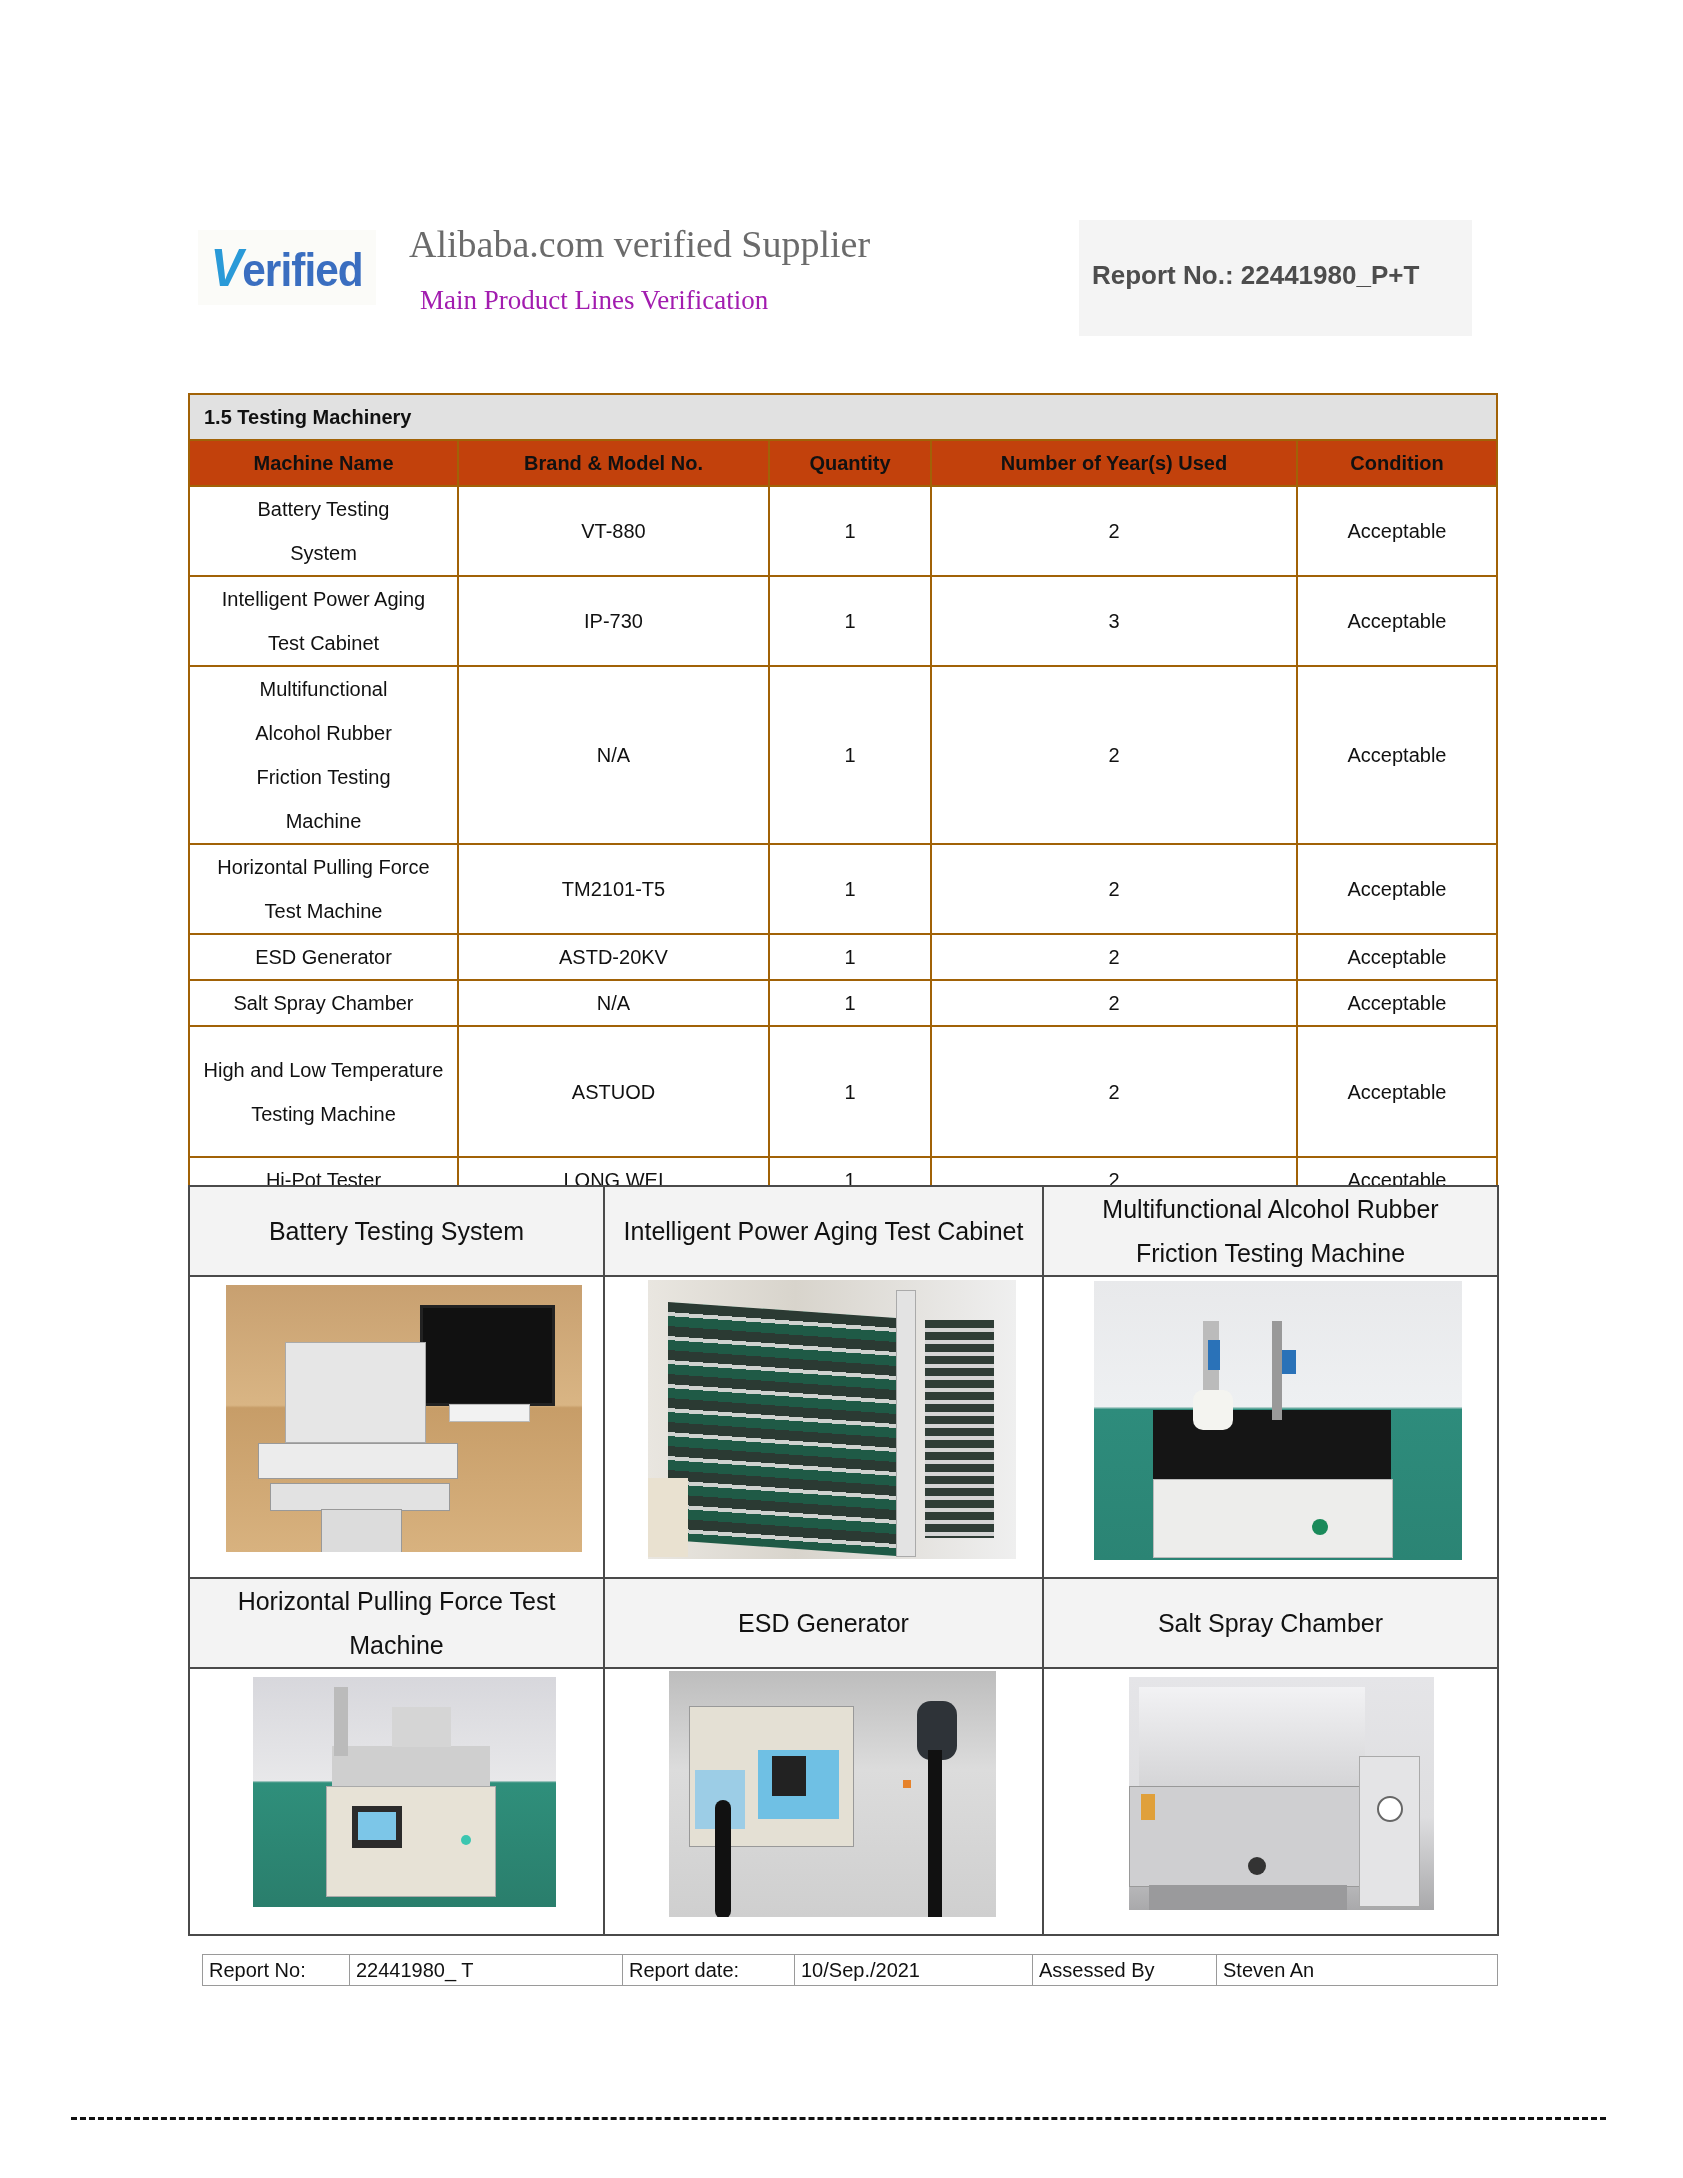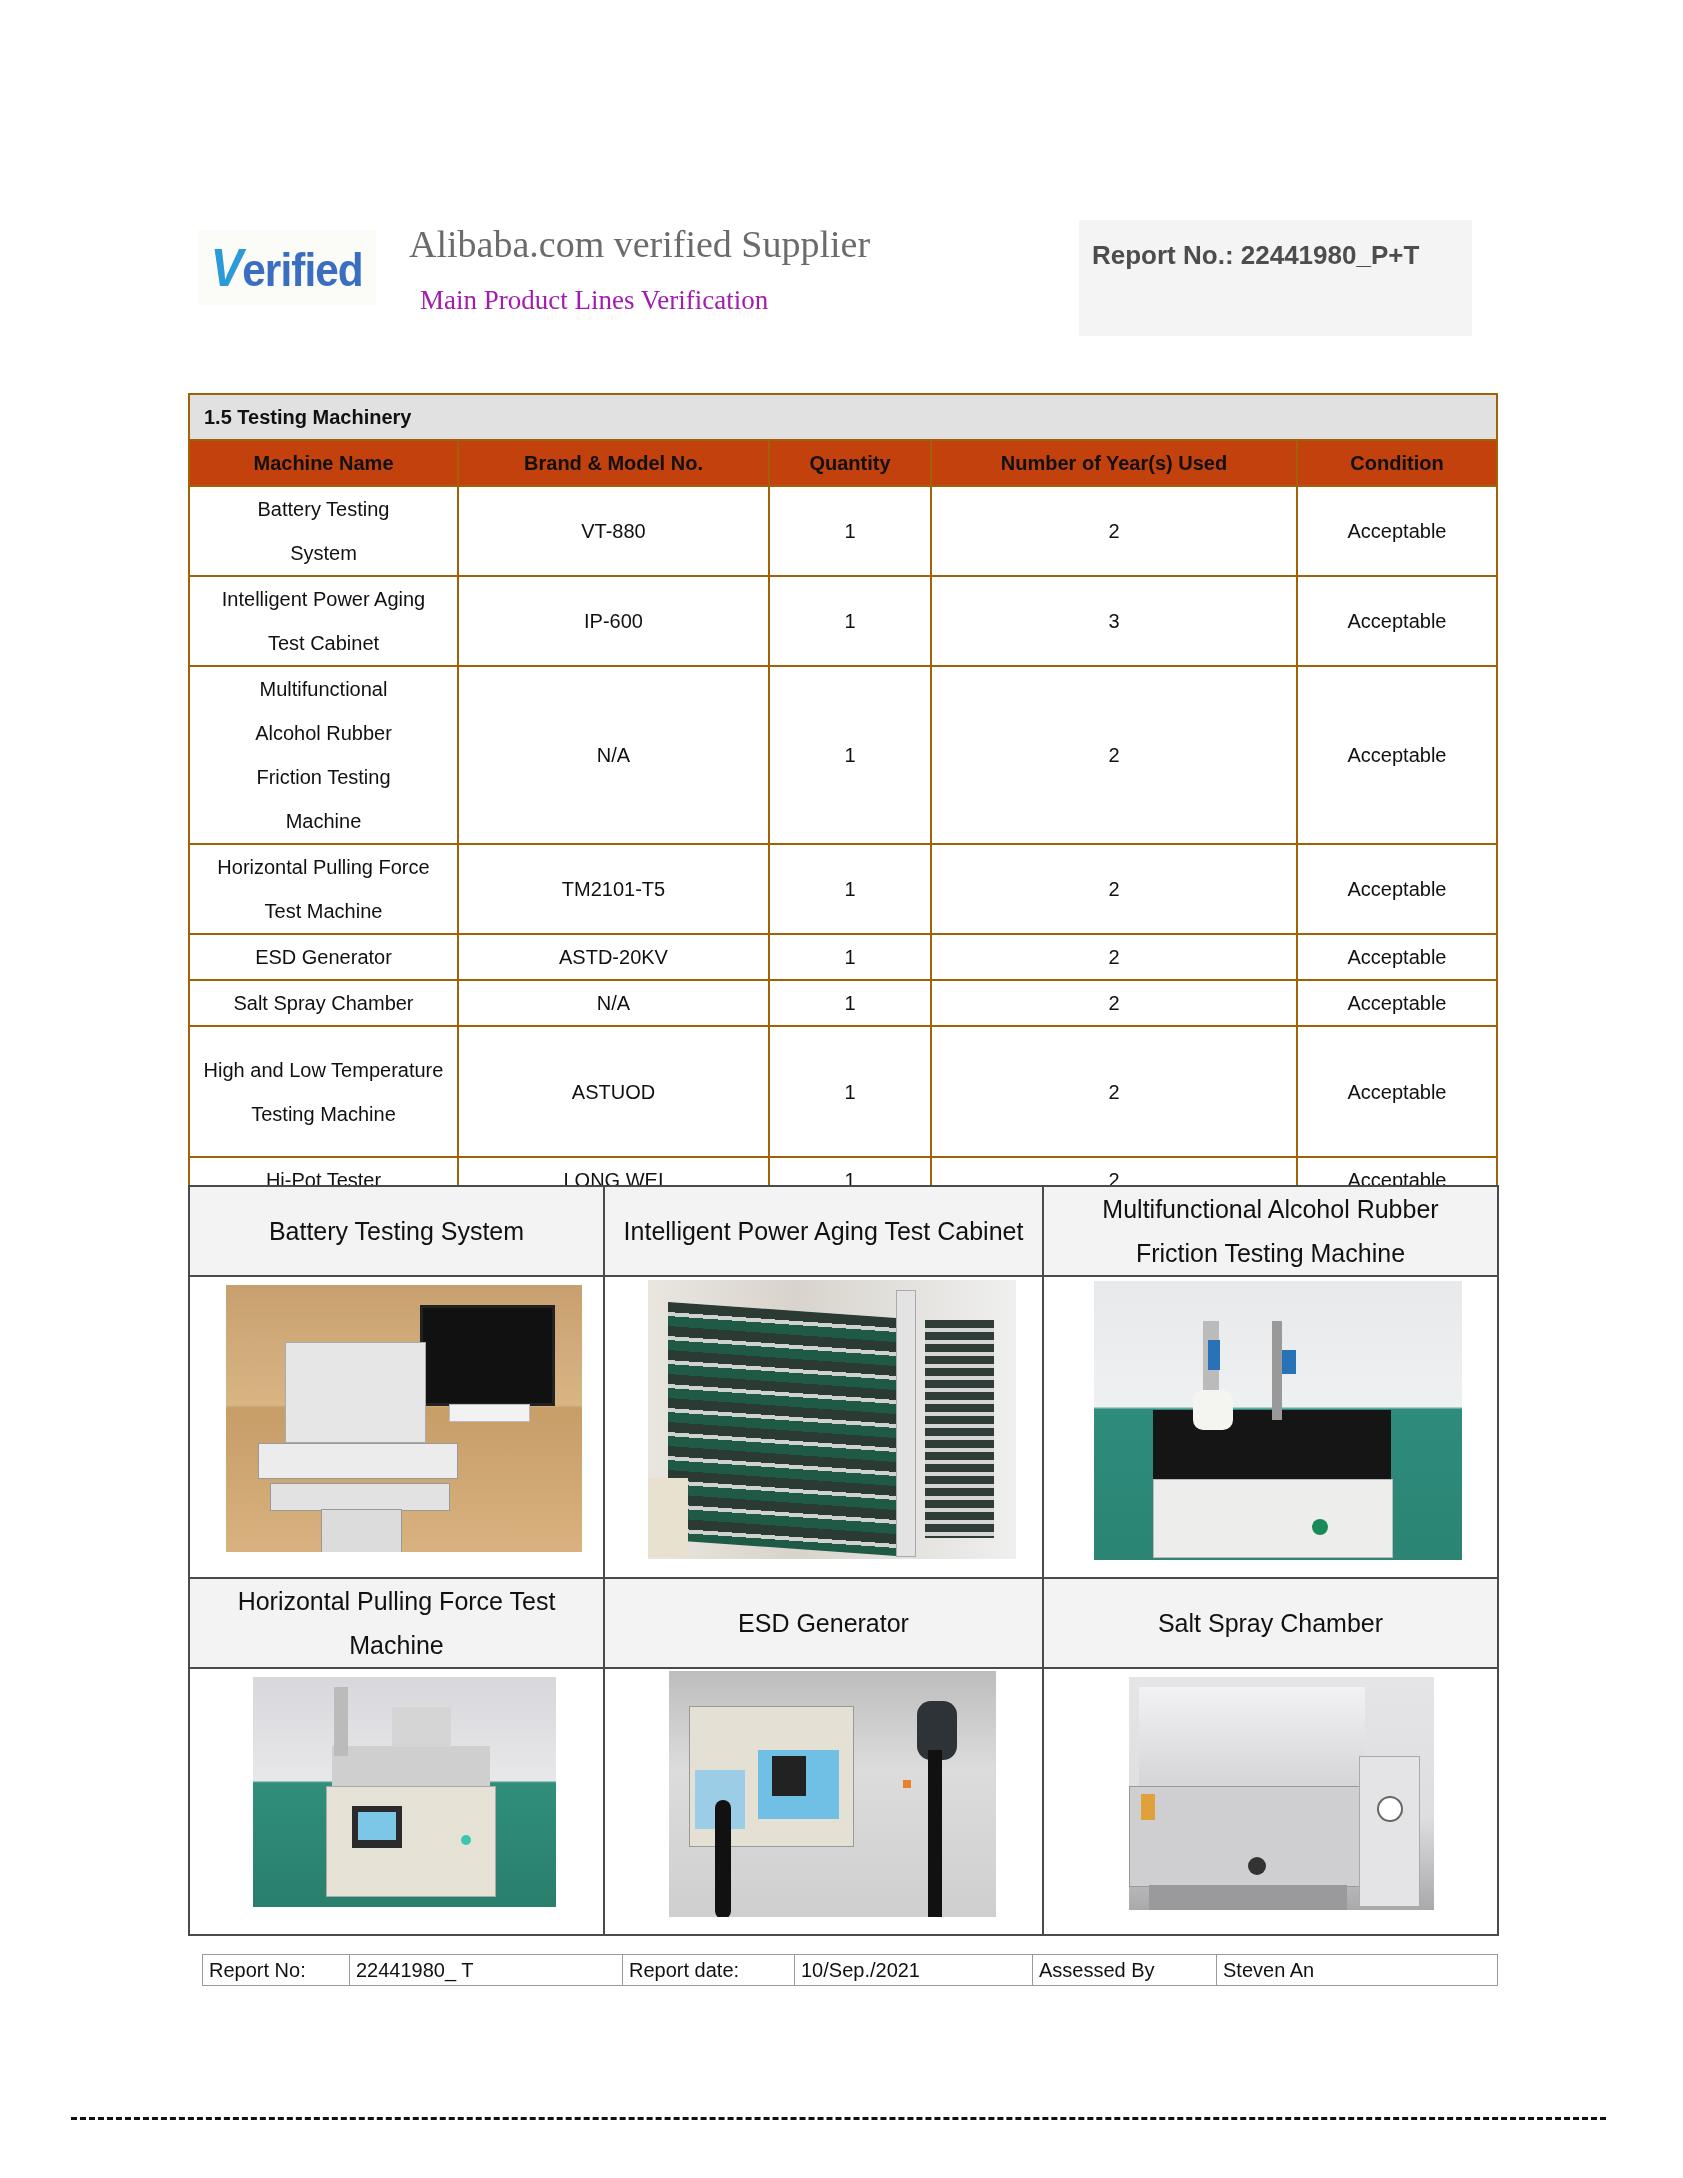--- a/index.html
+++ b/index.html
@@ -6,21 +6,21 @@
   body { width: 1683px; height: 2178px; position: relative; overflow: hidden; font-family: "Liberation Sans", sans-serif; color: #111; }
 
   
   .logo-box { position: absolute; left: 198px; top: 230px; width: 178px; height: 75px; background: #fbfbf8; display: flex; align-items: center; justify-content: center; }
   .logo { font-family: "Liberation Sans", sans-serif; font-weight: bold; font-size: 46px; letter-spacing: -1px; transform: scaleX(0.92); }
   .logo .v { color: #2a9ad8; font-style: italic; font-size: 53px; }
   .logo .rest { color: #3a6ec0; }
   .hdr-title { position: absolute; left: 409px; top: 222px; font-family: "Liberation Serif", serif; font-size: 38px; color: #6b6b6b; white-space: nowrap; }
   .hdr-sub { position: absolute; left: 420px; top: 285px; font-family: "Liberation Serif", serif; font-size: 27px; color: #a21caf; white-space: nowrap; }
   .report-box { position: absolute; left: 1079px; top: 220px; width: 393px; height: 116px; background: #f4f4f4; }
-  .report-box span { position: absolute; left: 13px; top: 20px; font-weight: bold; font-size: 26px; color: #4d4d4d; white-space: nowrap; }
+  .report-box span { position: absolute; left: 13px; top: 40px; font-weight: bold; font-size: 26px; color: #4d4d4d; white-space: nowrap; }
 
   
   table { border-collapse: collapse; }
   .main { position: absolute; left: 188px; top: 393px; width: 1309px; table-layout: fixed; }
   .main td, .main th { border: 2px solid #a16207; padding: 0; font-size: 20px; line-height: 44px; text-align: center; vertical-align: middle; }
   .main .title-row td { background: #e1e1e1; text-align: left; font-weight: bold; padding-left: 14px; height: 42px; }
   .main .col-head th { background: #c2410c; font-weight: bold; height: 43px; }
   .main td.name { padding: 0 6px; }
 
   .photos { position: absolute; left: 188px; top: 1185px; width: 1309px; table-layout: fixed; }
@@ -81,21 +81,21 @@
   </tr>
   <tr style="height:88px">
     <td class="name" style="padding:0 54px">Battery Testing System</td>
     <td>VT-880</td>
     <td>1</td>
     <td>2</td>
     <td>Acceptable</td>
   </tr>
   <tr style="height:89px">
     <td class="name" style="padding:0 12px">Intelligent Power Aging Test Cabinet</td>
-    <td>IP-600</td>
+    <td>IP-730</td>
     <td>1</td>
     <td>3</td>
     <td>Acceptable</td>
   </tr>
   <tr style="height:175px">
     <td class="name" style="padding:0 40px">Multifunctional Alcohol Rubber Friction Testing Machine</td>
     <td>N/A</td>
     <td>1</td>
     <td>2</td>
     <td>Acceptable</td>

